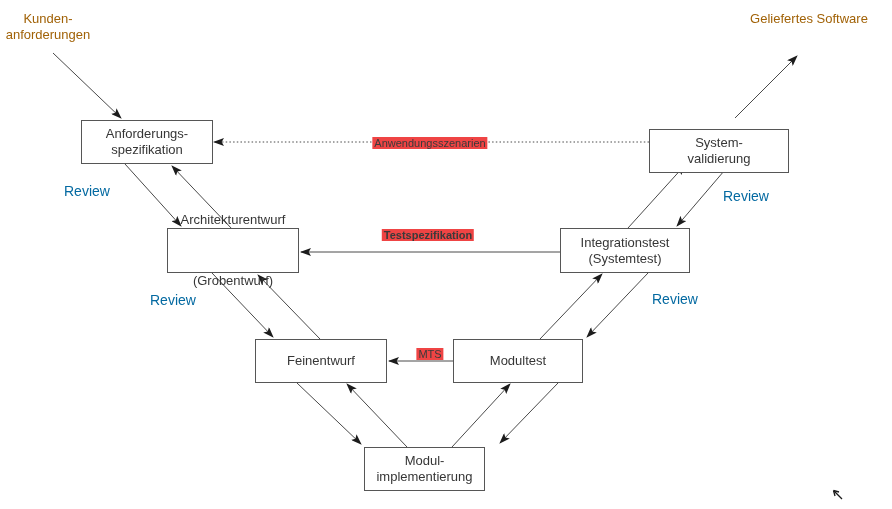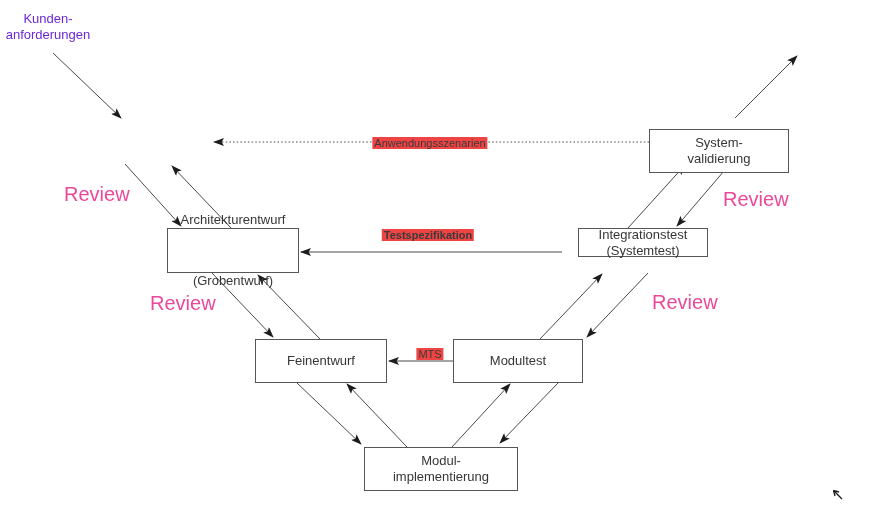--- a/index.html
+++ b/index.html
@@ -22,49 +22,49 @@
     align-items: center;
     justify-content: center;
     text-align: center;
     font-size: 13px;
     line-height: 16px;
     color: #363636;
   }
   #box-anforderung      { left: 81px;  top: 120px; width: 132px; height: 44px; }
   #box-systemvalid      { left: 649px; top: 129px; width: 140px; height: 44px; }
   #box-architektur      { left: 167px; top: 228px; width: 132px; height: 45px; gap: 45px; }
-  #box-integration      { left: 578px; top: 228px; width: 130px; height: 29px; }
+  #box-integration      { left: 560px; top: 228px; width: 130px; height: 45px; }
   #box-feinentwurf      { left: 255px; top: 339px; width: 132px; height: 44px; }
   #box-modultest        { left: 453px; top: 339px; width: 130px; height: 44px; }
-  #box-modulimpl        { left: 364px; top: 447px; width: 154px; height: 44px; }
+  #box-modulimpl        { left: 364px; top: 447px; width: 121px; height: 44px; }
   .ext-label {
     position: absolute;
     text-align: center;
     font-size: 13px;
     line-height: 16px;
-    color: #6d28d9;
+    color: #a16207;
   }
   #ext-kunden    { left: 1px;   top: 11px; width: 94px; }
   #ext-geliefert { left: 743px; top: 11px; width: 132px; }
   .edge-label {
     position: absolute;
     transform: translate(-50%, -50%);
     background: #ef4444;
     padding: 0 2px;
     font-size: 11px;
     color: #3a3a3a;
     white-space: nowrap;
   }
   #lbl-anwendung { left: 430px; top: 143px; }
   #lbl-testspez  { left: 428px; top: 235px; font-weight: bold; }
   #lbl-mts       { left: 430px; top: 354px; }
   .review {
     position: absolute;
-    font-size: 20px;
-    color: #ec4899;
+    font-size: 14px;
+    color: #0369a1;
     white-space: nowrap;
   }
   #rev-left-top    { left: 64px;  top: 183px; }
   #rev-left-mid    { left: 150px; top: 292px; }
   #rev-right-top   { left: 723px; top: 188px; }
   #rev-right-mid   { left: 652px; top: 291px; }
   #cursor-layer { position: absolute; left: 0; top: 0; }
 </style>
 </head>
 <body>
@@ -100,22 +100,27 @@
       <line x1="562" y1="252" x2="301" y2="252" marker-end="url(#arrow)"></line>
       <line x1="473" y1="361" x2="389" y2="361" marker-end="url(#arrow)"></line>
     </g>
   </svg>
 
   <div class="ext-label" id="ext-kunden">
     <div>Kunden-</div>
     <div>anforderungen</div>
   </div>
   <div class="ext-label" id="ext-geliefert">
+    <div>Geliefertes Software</div>
   </div>
 
+  <div class="box" id="box-anforderung">
+    <span>Anforderungs-</span>
+    <span>spezifikation</span>
+  </div>
   <div class="box" id="box-systemvalid">
     <span>System-</span>
     <span>validierung</span>
   </div>
   <div class="box" id="box-architektur">
     <span>Architekturentwurf</span>
     <span>(Grobentwurf)</span>
   </div>
   <div class="box" id="box-integration">
     <span>Integrationstest</span>

